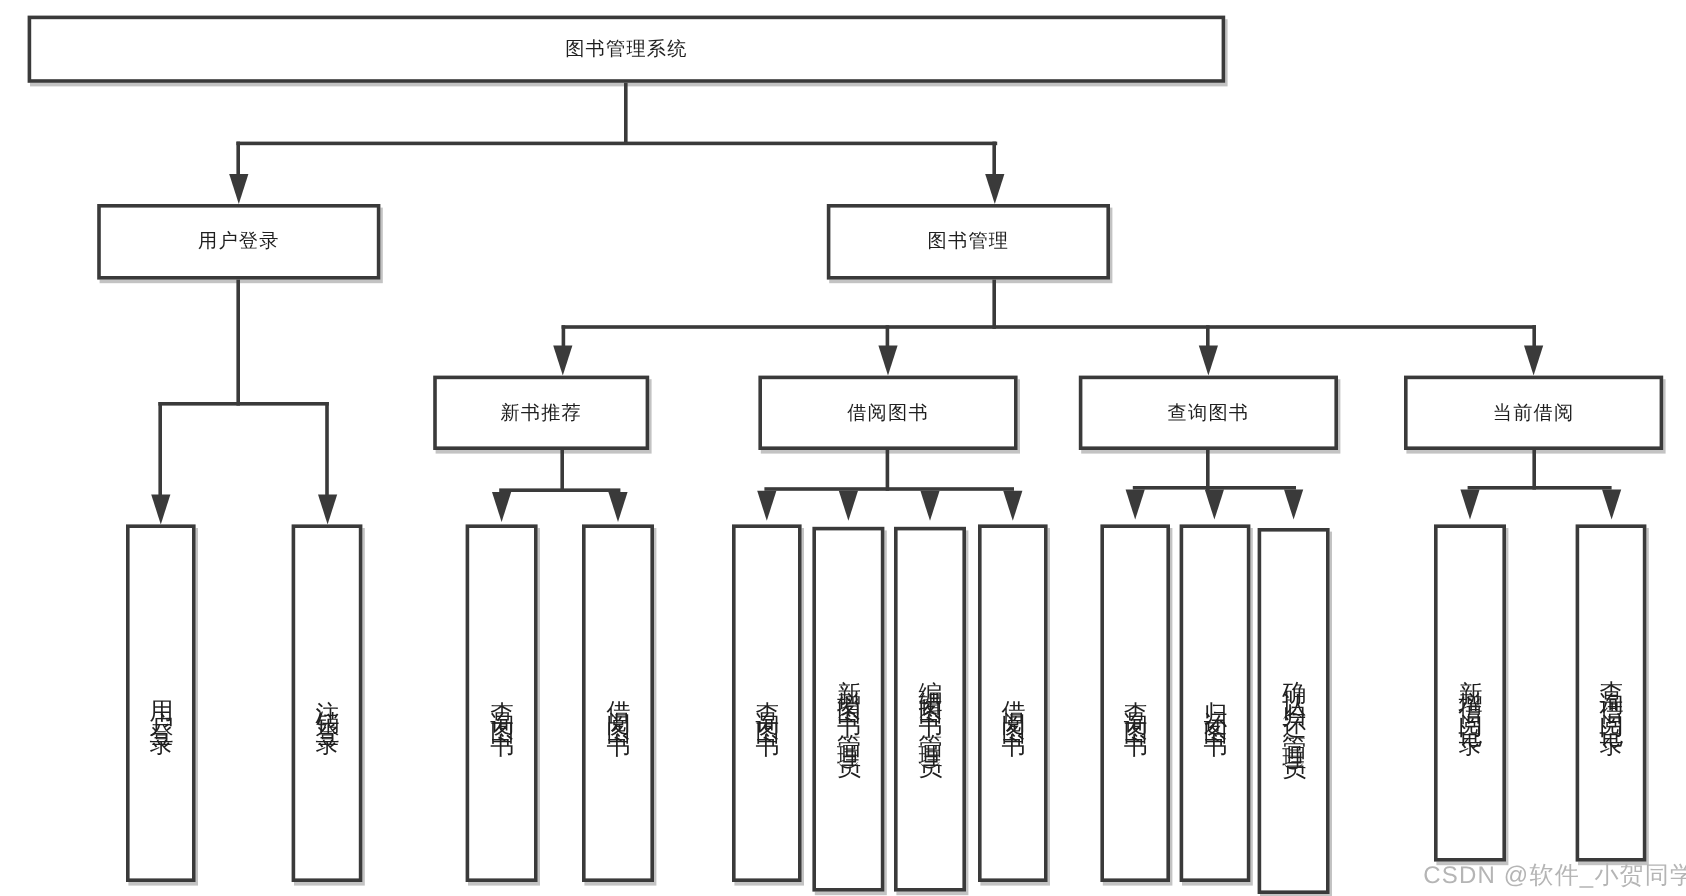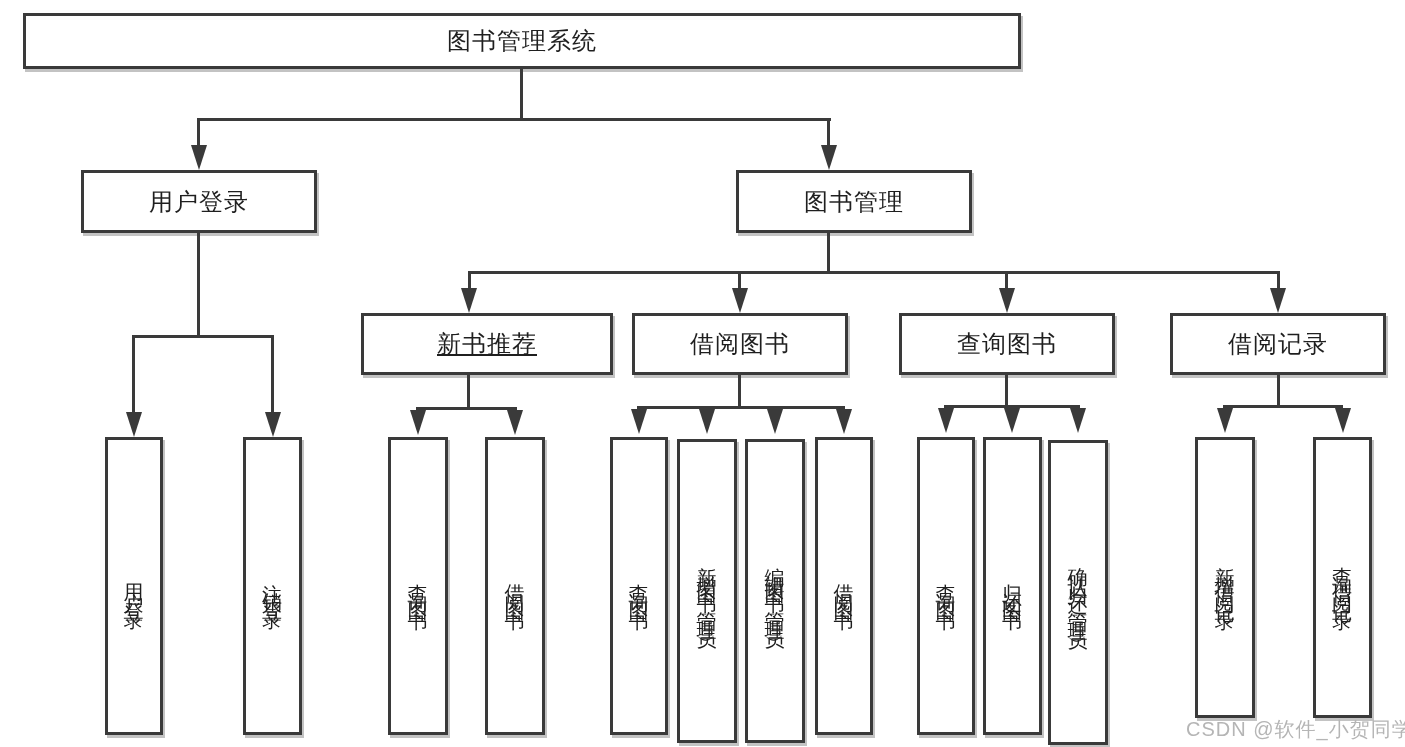--- a/index.html
+++ b/index.html
@@ -13,21 +13,21 @@
   }
   .box{
     position:absolute;
     box-sizing:border-box;
     background:#ffffff;
     border:3px solid #3a3a3a;
     box-shadow:2px 3px 0 #c3c3c3;
     display:flex;
     align-items:center;
     justify-content:center;
-    font-size:24px;
+    font-size:16px;
     letter-spacing:1px;
   }
   .vbox{
     position:absolute;
     box-sizing:border-box;
     background:#ffffff;
     border:3px solid #3a3a3a;
     box-shadow:2px 3px 0 #c3c3c3;
     display:flex;
     align-items:center;
@@ -70,21 +70,21 @@
   <div class="vline" style="left:520px;top:69px;height:51px;"></div>
   <div class="hline" style="left:197px;top:118px;width:634px;"></div>
   <div class="vline" style="left:197px;top:118px;height:29px;"></div>
   <div class="arrow" style="left:191px;top:145px;"></div>
   <div class="vline" style="left:827px;top:118px;height:29px;"></div>
   <div class="arrow" style="left:821px;top:145px;"></div>
 
   <div class="box" style="left:81px;top:170px;width:236px;height:63px;">
     <span>用户登录</span>
   </div>
-  <div class="box" style="left:736px;top:170px;width:236px;height:63px;">
+  <div class="box" style="left:689px;top:170px;width:236px;height:63px;">
     <span>图书管理</span>
   </div>
 
   <div class="vline" style="left:197px;top:233px;height:105px;"></div>
   <div class="hline" style="left:132px;top:335px;width:142px;"></div>
   <div class="vline" style="left:132px;top:335px;height:78px;"></div>
   <div class="arrow" style="left:126px;top:412px;"></div>
   <div class="vline" style="left:271px;top:335px;height:78px;"></div>
   <div class="arrow" style="left:265px;top:412px;"></div>
 
@@ -92,31 +92,31 @@
   <div class="hline" style="left:468px;top:271px;width:812px;"></div>
   <div class="vline" style="left:468px;top:271px;height:19px;"></div>
   <div class="arrow" style="left:461px;top:288px;"></div>
   <div class="vline" style="left:738px;top:271px;height:19px;"></div>
   <div class="arrow" style="left:732px;top:288px;"></div>
   <div class="vline" style="left:1005px;top:271px;height:19px;"></div>
   <div class="arrow" style="left:999px;top:288px;"></div>
   <div class="vline" style="left:1277px;top:271px;height:19px;"></div>
   <div class="arrow" style="left:1270px;top:288px;"></div>
 
-  <div class="box" style="left:361px;top:313px;width:252px;height:62px;text-decoration:underline;">
+  <div class="box" style="left:361px;top:313px;width:180px;height:62px;">
     <span>新书推荐</span>
   </div>
   <div class="box" style="left:632px;top:313px;width:216px;height:62px;">
     <span>借阅图书</span>
   </div>
   <div class="box" style="left:899px;top:313px;width:216px;height:62px;">
     <span>查询图书</span>
   </div>
   <div class="box" style="left:1170px;top:313px;width:216px;height:62px;">
-    <span>借阅记录</span>
+    <span>当前借阅</span>
   </div>
 
   <div class="vline" style="left:467px;top:375px;height:35px;"></div>
   <div class="hline" style="left:416px;top:407px;width:101px;"></div>
   <div class="arrow" style="left:410px;top:410px;"></div>
   <div class="arrow" style="left:507px;top:410px;"></div>
 
   <div class="vline" style="left:738px;top:375px;height:34px;"></div>
   <div class="hline" style="left:637px;top:406px;width:208px;"></div>
   <div class="arrow" style="left:631px;top:409px;"></div>

